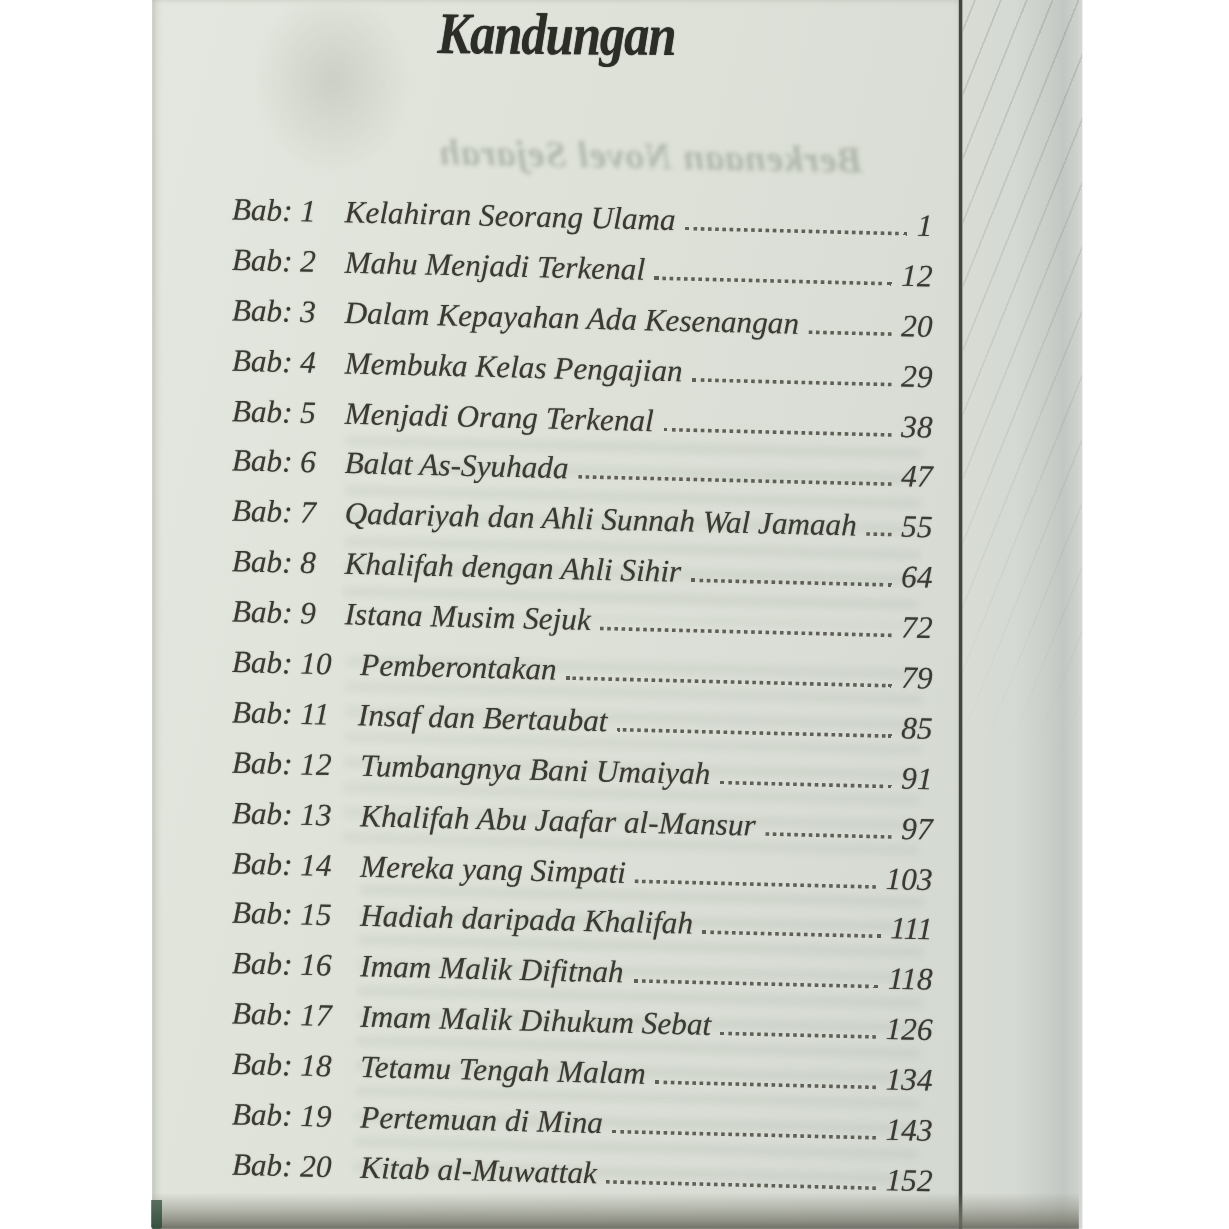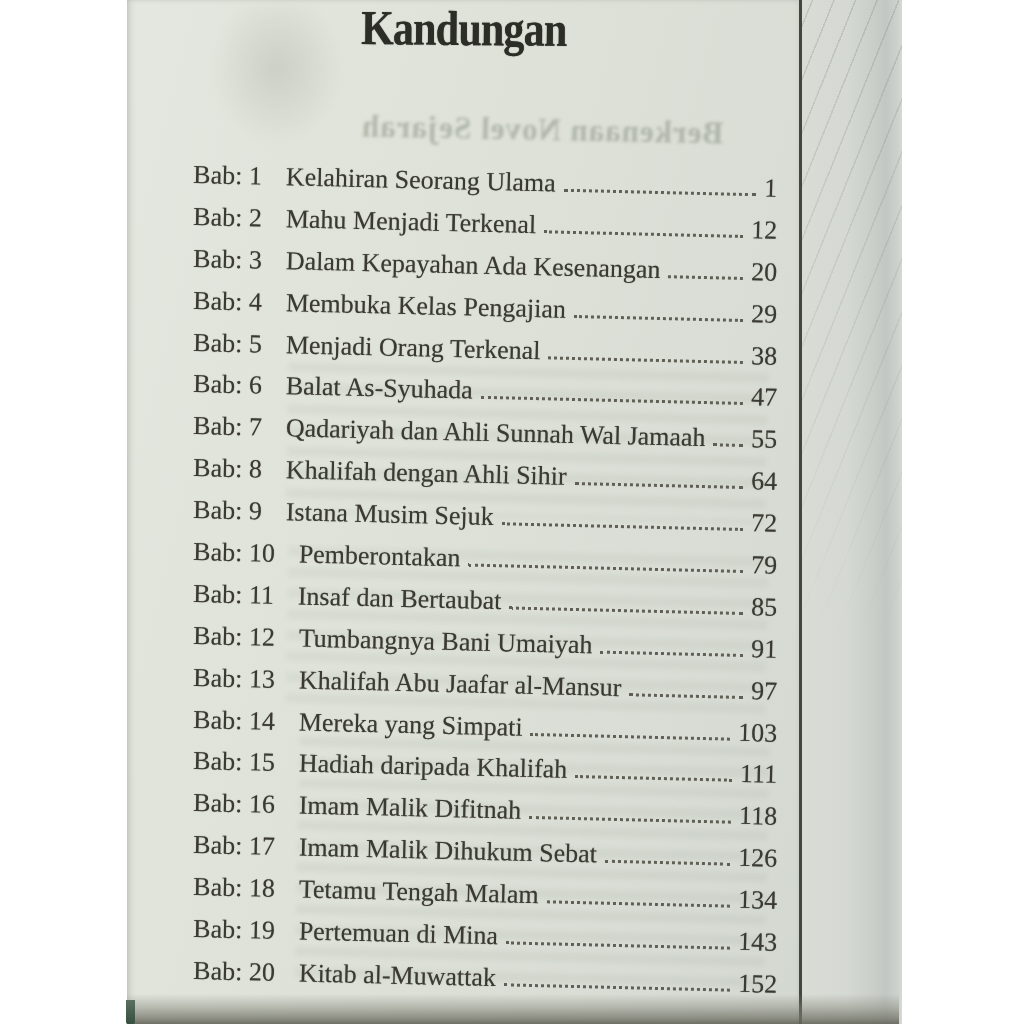--- a/index.html
+++ b/index.html
@@ -15,20 +15,21 @@
   }
 
   
   .page {
     position: absolute;
     left: 127px; top: 0;
     width: 674px; height: 1024px;
     background: linear-gradient(104deg, #e4e7df 0%, #dee2d9 40%, #d9ddd5 75%, #d3d8d1 100%);
     box-shadow: inset 4px 0 7px -3px rgba(70,75,62,0.30),
                 inset -3px 0 6px -3px rgba(70,75,62,0.18);
+    font-style: italic;
   }
   
   .smudge {
     position: absolute; left: 85px; top: 5px;
     width: 130px; height: 140px;
     background: radial-gradient(ellipse at 50% 45%, rgba(150,152,138,0.28), rgba(150,152,138,0) 70%);
     filter: blur(4px);
   }
   
   .bottom-band {

